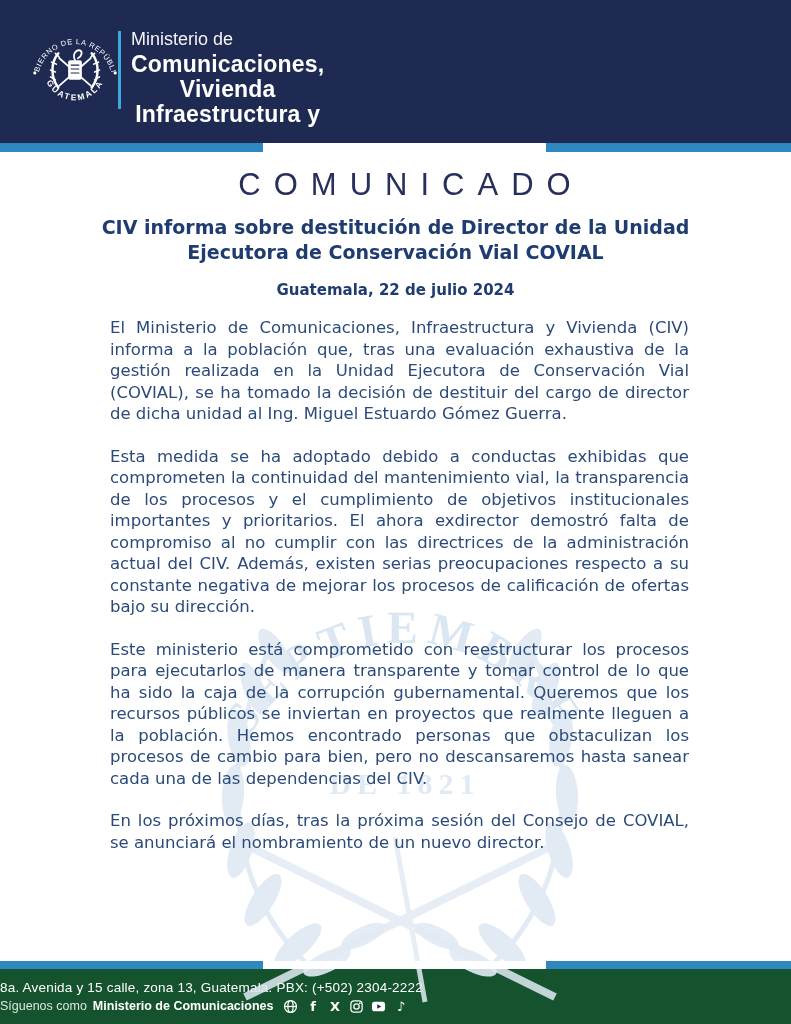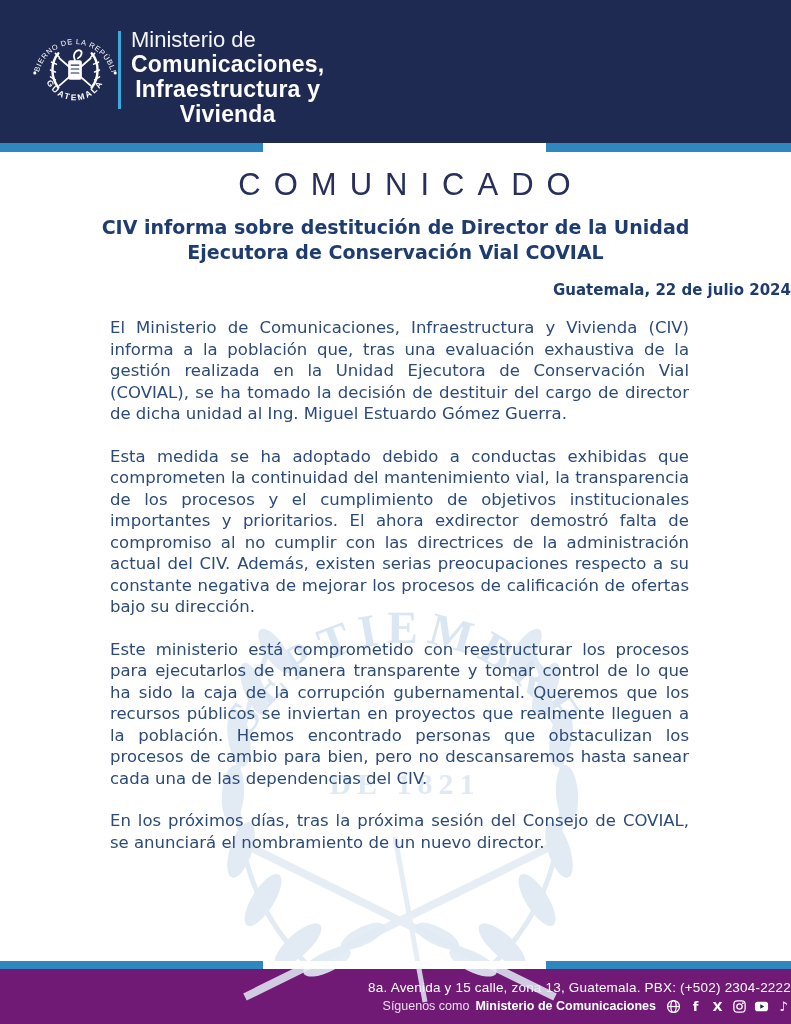--- a/index.html
+++ b/index.html
@@ -20,21 +20,21 @@
   .seal text { fill: #ffffff; }
   .hdr-divider {
     position: absolute; left: 118px; top: 31px; width: 3px; height: 78px;
     background: #3ba9de;
   }
   .ministry {
     position: absolute; left: 131px; top: 27px;
     color: #ffffff; font-family: "Liberation Sans", sans-serif;
     line-height: 25px;
   }
-  .ministry .light { font-size: 22px; font-weight: 400; opacity: .95; }
+  .ministry .light { font-size: 18px; font-weight: 400; opacity: .95; }
   .ministry .bold  { font-size: 23px; font-weight: 700; letter-spacing: .2px; text-align: center; }
 
   
   .accent-bar { height: 9px; background: #2f87c0; position: relative; flex: none; }
   .accent-bar.bottom { height: 8px; }
   .accent-notch {
     position: absolute; left: 263px; width: 283px; top: 0; bottom: 0;
     background: #ffffff;
   }
 
@@ -50,34 +50,34 @@
     margin: 15px 0 0 18px; text-align: center;
     font-family: "Liberation Sans", sans-serif;
     font-size: 31px; font-weight: 500; color: #272f5a;
     letter-spacing: 13px; text-indent: 13px;
   }
   .doc-subtitle {
     margin: 12px auto 0 auto; max-width: 610px; text-align: center;
     font-size: 19px; font-weight: 700; color: #1e3c70; line-height: 25px;
   }
   .dateline {
-    margin: 16px 0 0 0; text-align: right;
+    margin: 16px 0 0 0; text-align: center;
     font-size: 15px; font-weight: 700; color: #1e3c70;
   }
   .body-text {
     margin: 18px 96px 0 110px;
     font-size: 16.5px; line-height: 21.5px; color: #2b4a7a;
     text-align: justify;
   }
   .body-text p { margin: 0 6px 21px 0; }
 
   
   .footer {
-    height: 55px; background: #701a75; flex: none;
-    display: flex; flex-direction: column; align-items: flex-end; justify-content: center;
+    height: 55px; background: #14532d; flex: none;
+    display: flex; flex-direction: column; align-items: flex-start; justify-content: center;
     gap: 4px; color: #ffffff;
     font-family: "Liberation Sans", sans-serif;
   }
   .footer-address { font-size: 13.5px; font-weight: 400; letter-spacing: .2px; }
   .footer-follow { display: flex; align-items: center; gap: 6px; font-size: 12.5px; }
   .footer-follow .prefix { font-weight: 400; opacity: .85; }
   .footer-follow .account { font-weight: 700; }
   .social-row { display: flex; align-items: center; gap: 7px; margin-left: 4px; }
   .social-icon { display: inline-flex; align-items: center; justify-content: center;
     width: 15px; height: 15px; }
@@ -113,22 +113,22 @@
         <path d="M 34,66 L 66,38 M 34,38 L 66,66" stroke-width="1.8"></path>
         <rect x="43" y="40" width="14" height="20" rx="2" fill="#ffffff" stroke="none"></rect>
         <path d="M 46,45 h 8 M 46,49 h 8 M 46,53 h 8" stroke="#1f2a52" stroke-width="1.1"></path>
         <path d="M 50,40 C 47,34 51,29 55,30 C 58,31 57,36 53,38" stroke-width="1.8"></path>
       </g>
     </svg>
     <div class="hdr-divider"></div>
     <div class="ministry">
       <div class="light">Ministerio de</div>
       <div class="bold">Comunicaciones,</div>
+      <div class="bold">Vivienda</div>
       <div class="bold">Infraestructura y</div>
-      <div class="bold">Vivienda</div>
     </div>
   </header>
 
   <div class="accent-bar top">
     <div class="accent-notch"></div>
   </div>
 
   <main class="main">
 
     <svg class="watermark" viewBox="0 0 610 585" aria-hidden="true">

